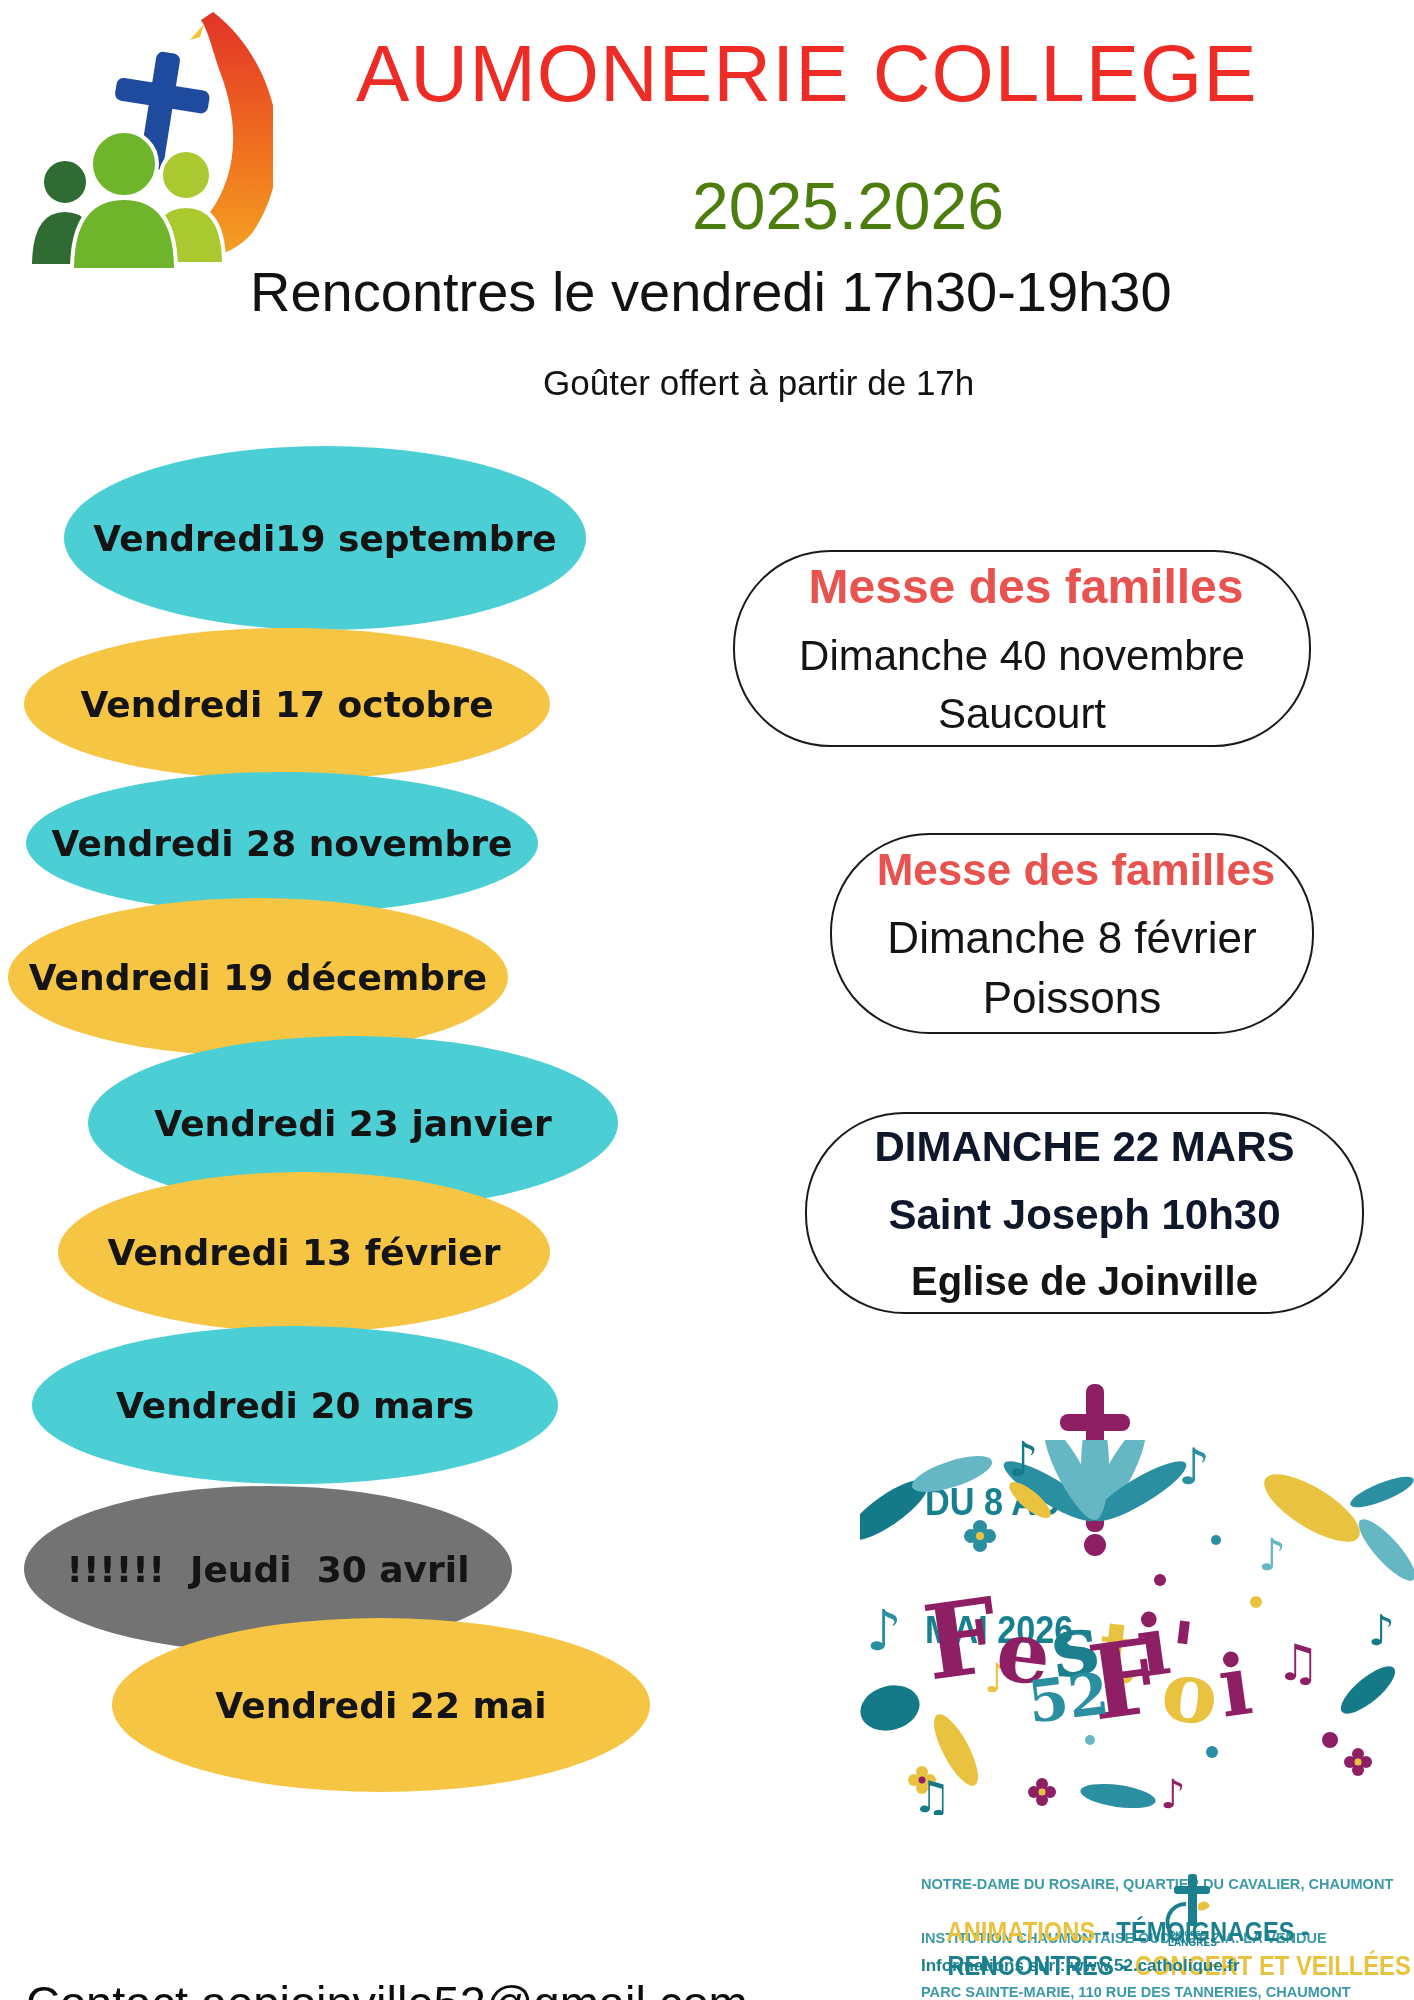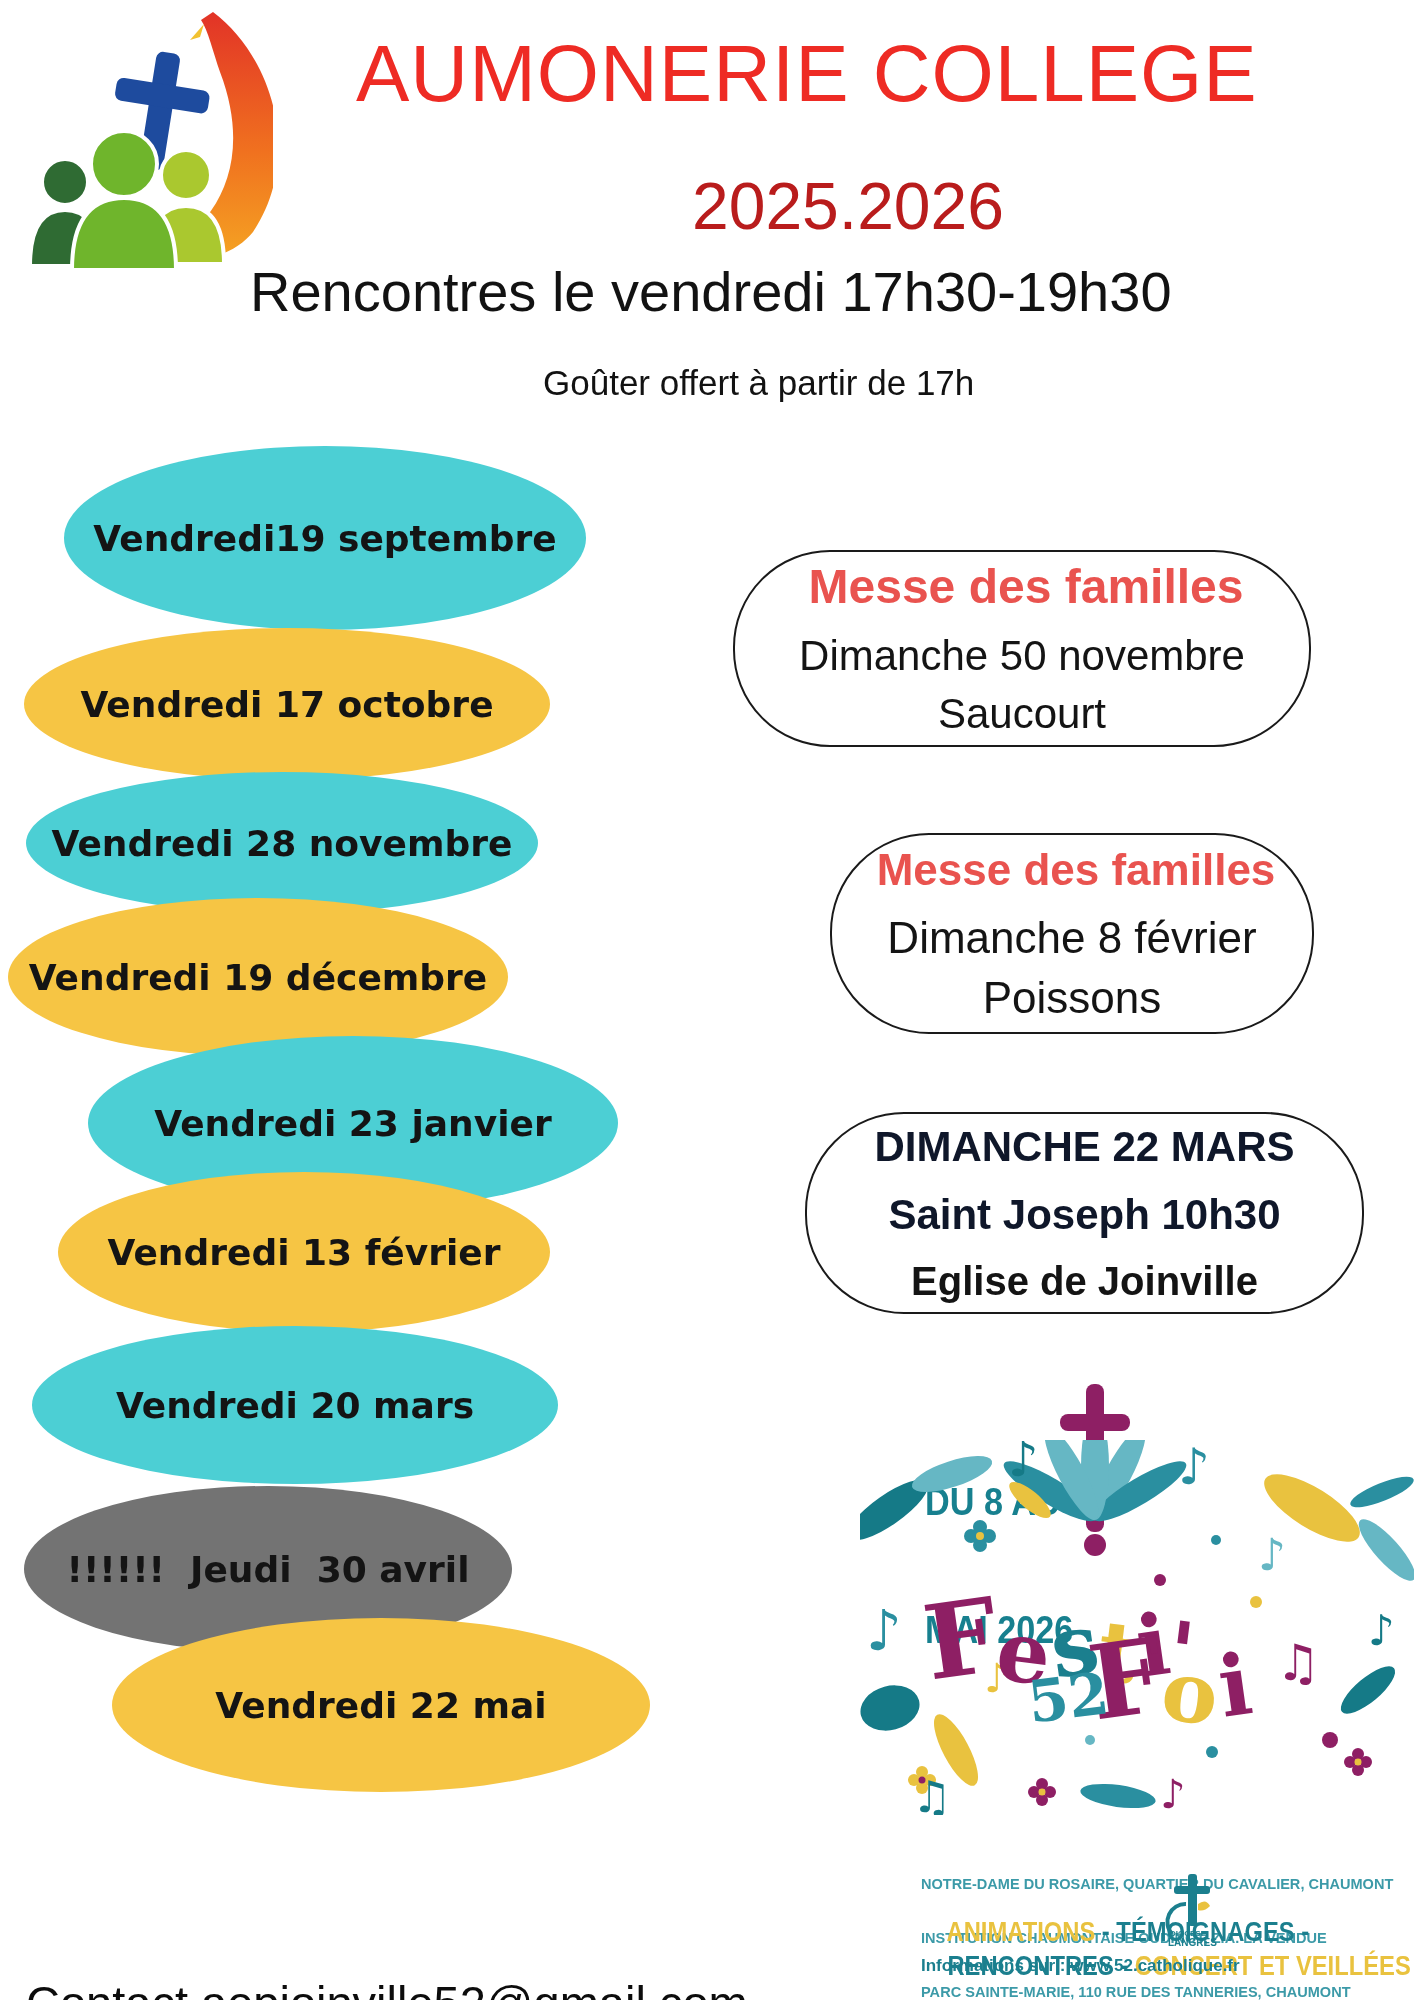--- a/index.html
+++ b/index.html
@@ -3,21 +3,21 @@
 <meta charset="utf-8">
 <style>
   html,body{margin:0;padding:0;background:#e9e9e9;}
   .page{position:relative;width:1414px;height:2000px;background:#ffffff;overflow:hidden;
         font-family:"Liberation Sans",sans-serif;}
 
   
   .hdr-title{position:absolute;left:356px;top:30px;font:400 80px/1.1 "Liberation Sans",sans-serif;
              color:#ee2b24;letter-spacing:1px;white-space:pre;}
   .hdr-years{position:absolute;left:692px;top:170px;font:400 66px/1.1 "Liberation Sans",sans-serif;
-             color:#b91c1c;white-space:pre;}
+             color:#4d7c0f;white-space:pre;}
   .hdr-sub{position:absolute;left:250px;top:260px;font:400 56px/1.15 "Liberation Sans",sans-serif;
            color:#121212;white-space:pre;}
   .hdr-sub2{position:absolute;left:543px;top:364px;font:400 35px/1.1 "Liberation Sans",sans-serif;
             color:#121212;white-space:pre;}
   .logo{position:absolute;left:8px;top:2px;width:265px;height:270px;}
 
   
   .ellipse{position:absolute;border-radius:50%;display:flex;align-items:center;justify-content:center;}
   .ellipse span{font:700 36px "DejaVu Sans",sans-serif;color:#141414;white-space:pre;}
   .teal{background:#4ccfd4;}
@@ -124,21 +124,21 @@
     </div>
   <div class="ellipse red" style="left:24px;top:1486px;width:488px;height:166px">
       <span>!!!!!!  Jeudi  30 avril</span>
     </div>
   <div class="ellipse yellow" style="left:112px;top:1618px;width:538px;height:174px">
       <span>Vendredi 22 mai</span>
     </div>
 
   <div class="event-box" style="left:733px;top:550px;width:574px;height:193px;border-radius:97px">
     <div class="ev-title">Messe des familles</div>
-    <div class="ev-line">Dimanche 50 novembre</div>
+    <div class="ev-line">Dimanche 40 novembre</div>
     <div class="ev-line">Saucourt</div>
   </div>
 
   <div class="event-box" style="left:830px;top:833px;width:480px;height:197px;border-radius:99px">
     <div class="ev-title small">Messe des familles</div>
     <div class="ev-line small">Dimanche 8 février</div>
     <div class="ev-line small">Poissons</div>
   </div>
 
   <div class="event-box" style="left:805px;top:1112px;width:555px;height:198px;border-radius:99px">

